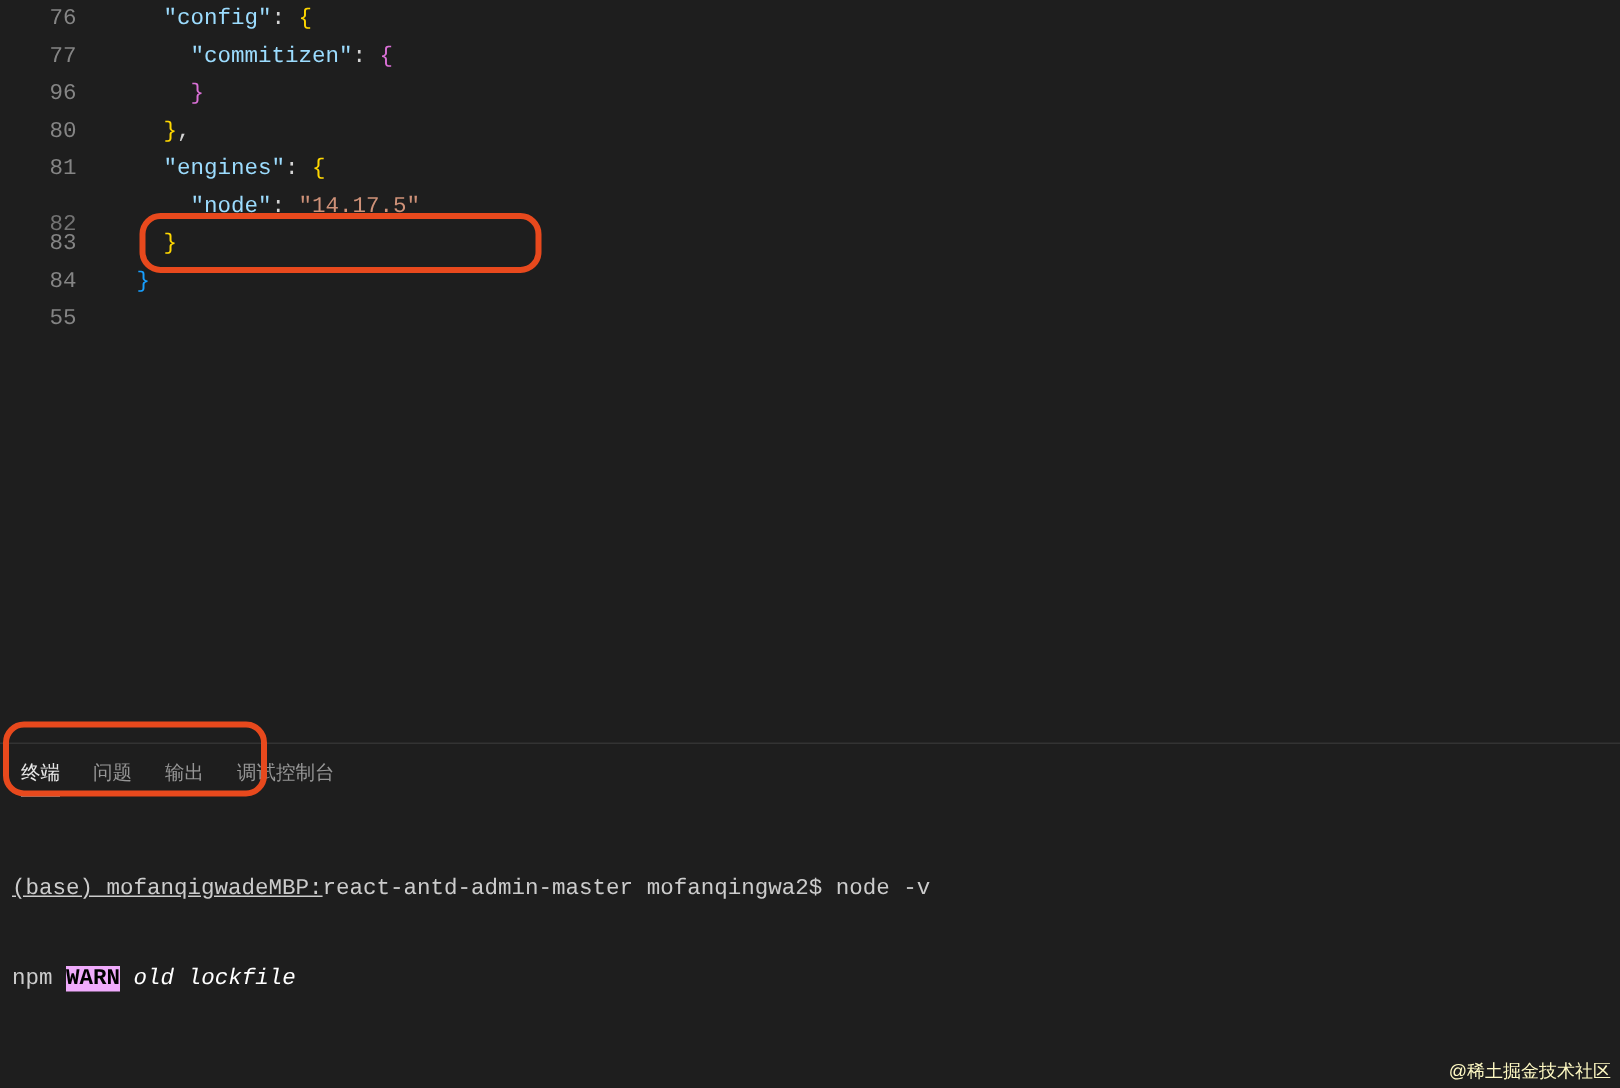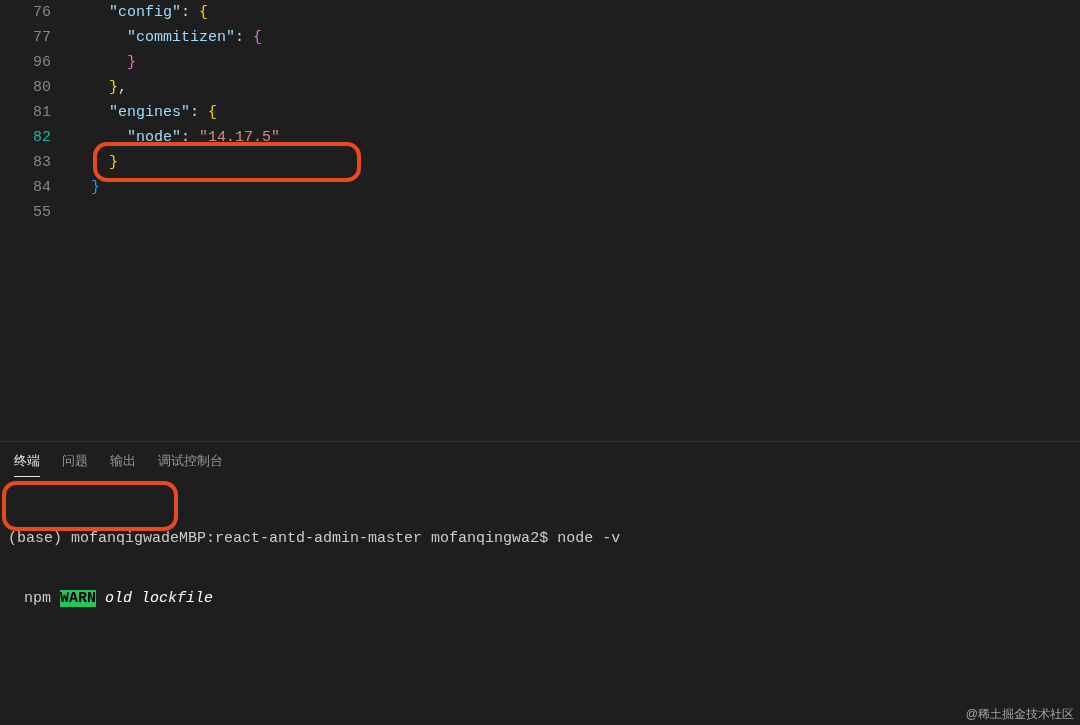--- a/index.html
+++ b/index.html
@@ -25,36 +25,36 @@
     padding-left: 13px;
   }
   .gutter {
     width: 60px;
     text-align: right;
     padding-right: 22px;
     color: #858585;
     user-select: none;
     flex-shrink: 0;
   }
-  .gutter.active { color: #14b8a6; }
+  .gutter.active { color: #737373; margin-top: 12px; }
   .code {
     white-space: pre;
     flex: 1;
   }
   .key { color: #9cdcfe; }
   .str { color: #ce9178; }
   .pun { color: #d4d4d4; }
   .brc { color: #ffd700; }
   .brc2 { color: #da70d6; }
   .brc3 { color: #179fff; }
 
   .panel {
     position: absolute;
     left: 0; right: 0; bottom: 0;
-    height: 284px;
+    height: 230px;
     background: #1e1e1e;
     border-top: 1px solid #333;
     display: flex;
     flex-direction: column;
   }
   .tabs {
     display: flex;
     gap: 22px;
     padding: 10px 14px 8px;
     font-family: -apple-system, "PingFang SC", "Microsoft YaHei", sans-serif;
@@ -66,41 +66,41 @@
   .term {
     flex: 1;
     padding: 4px 8px 0;
     font-size: 15px;
     line-height: 20px;
     color: #cccccc;
     white-space: pre;
     overflow: hidden;
   }
   .tl { height: 20px; white-space: pre; overflow: hidden; }
-  .npm { color: #cccccc; margin-left: 16px; }
-  .warn { background: #22c55e; color: #000; font-weight: 600; text-align: right; }
+  .npm { color: #cccccc; }
+  .warn { background: #f0abfc; color: #000; font-weight: 600; text-align: right; }
   .old { color: #ffffff; font-style: italic; }
   .msg { color: #cccccc; }
-  .prompt { color: #cccccc; }
+  .prompt { color: #cccccc; text-decoration: underline; }
 
   .hl1 {
     position: absolute;
     border: 4px solid #e8491d;
     border-radius: 14px;
     pointer-events: none;
   }
   .hl-code { left: 93px; top: 142px; width: 268px; height: 40px; }
   .hl-term { left: 2px; top: 481px; width: 176px; height: 50px; }
 
   .watermark {
     position: absolute;
     right: 6px; bottom: 2px;
     font-family: -apple-system, "PingFang SC", sans-serif;
     font-size: 12px;
-    color: #a3a3a3;
+    color: #fef9c3;
   }
 </style>
 </head>
 <body>
 
 <div class="editor" id="editor">
     <div class="code-line">
       <div class="gutter">76</div>
       <div class="code">    <span class="key">"config"</span><span class="pun">: </span><span class="brc">{</span></div>
     </div>

